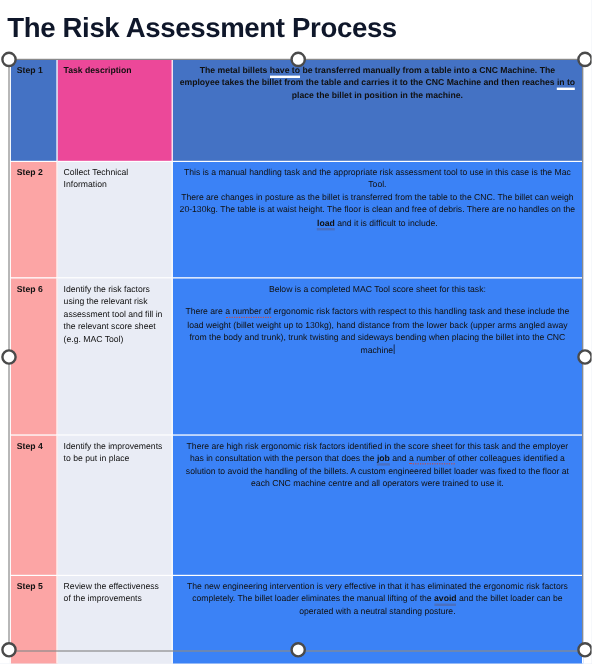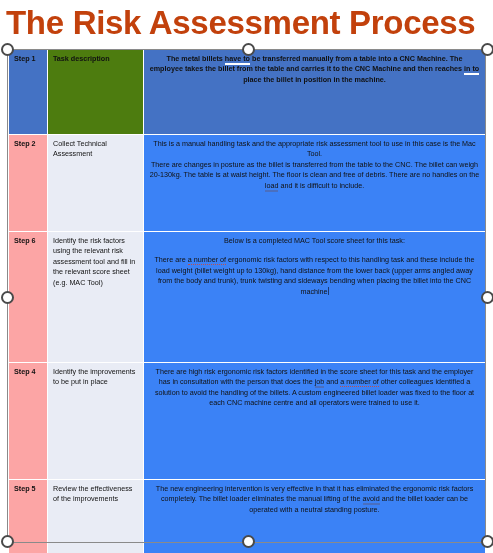--- a/index.html
+++ b/index.html
@@ -9,23 +9,23 @@
     background:#ffffff;
     font-family:"Liberation Sans", sans-serif;
     overflow:hidden;
     position:relative;
   }
 
   
   #doc-title{
     position:absolute;
     left:6px; top:1px;
-    font-size:33px;
-    font-weight:bold;
-    color:#c2410c;
+    font-size:23px;
+    font-weight:bold;
+    color:#0f172a;
     letter-spacing:-0.3px;
     white-space:nowrap;
     line-height:44px;
   }
 
   
   #table-wrap{
     position:absolute;
     left:8px; top:49px;
     width:477px; height:493px;
@@ -63,21 +63,21 @@
   td.cell-desc{
     background:#3b82f6;
   }
 
   
   tr.row-selected td{
     background:#4472C4;
     color:#ffffff;
     font-weight:bold;
   }
-  tr.row-selected td.cell-task{background:#4d7c0f;color:#ffffff;}
+  tr.row-selected td.cell-task{background:#ec4899;color:#ffffff;}
   tr.row-selected td.cell-desc{background:#4472C4;color:#ffffff;}
 
   
   tr.r1 td{height:76px;}
   tr.r2 td{height:88px;}
   tr.r3 td{height:122px;}
   tr.r4 td{height:108px;}
   tr.r5 td{height:78px;}
 
   
@@ -86,20 +86,21 @@
   .pgap{height:9px;}
 
   
   .sp-err{
     border-bottom:1px dotted #C0504D;
     text-decoration:none;
   }
   .gr-err{
     border-bottom:2px double #4A6FBF;
     text-decoration:none;
+    font-weight:bold;
   }
   .gr-err-w{
     border-bottom:2px double #ffffff;
     text-decoration:none;
   }
   .caret{
     display:inline-block;
     width:1px;height:8px;
     background:#1b3b73;
     vertical-align:-1px;
@@ -155,21 +156,21 @@
       <tr class="r1 row-selected">
         <td class="cell-step">Step 1</td>
         <td class="cell-task">Task description</td>
         <td class="cell-desc">
           <div class="p"><span>The metal billets </span><span class="gr-err-w">have to</span><span> be transferred manually from a table into a CNC Machine. The employee takes the billet from the table and carries it to the CNC Machine and then reaches </span><span class="gr-err-w">in to</span><span> place the billet in position in the machine.</span></div>
         </td>
       </tr>
 
       <tr class="r2">
         <td class="cell-step">Step 2</td>
-        <td class="cell-task">Collect Technical Assessment</td>
+        <td class="cell-task">Collect Technical Information</td>
         <td class="cell-desc">
           <div class="p">This is a manual handling task and the appropriate risk assessment tool to use in this case is the Mac Tool.</div>
           <div class="p"><span>There are changes in posture as the billet is transferred from the table to the CNC. The billet can weigh 20-130kg. The table is at waist height. The floor is clean and free of debris. There are no handles on the </span><span class="gr-err">load</span><span> and it is difficult to include.</span></div>
         </td>
       </tr>
 
       <tr class="r3">
         <td class="cell-step">Step 6</td>
         <td class="cell-task">Identify the risk factors using the relevant risk assessment tool and fill in the relevant score sheet (e.g. MAC Tool)</td>
         <td class="cell-desc">

